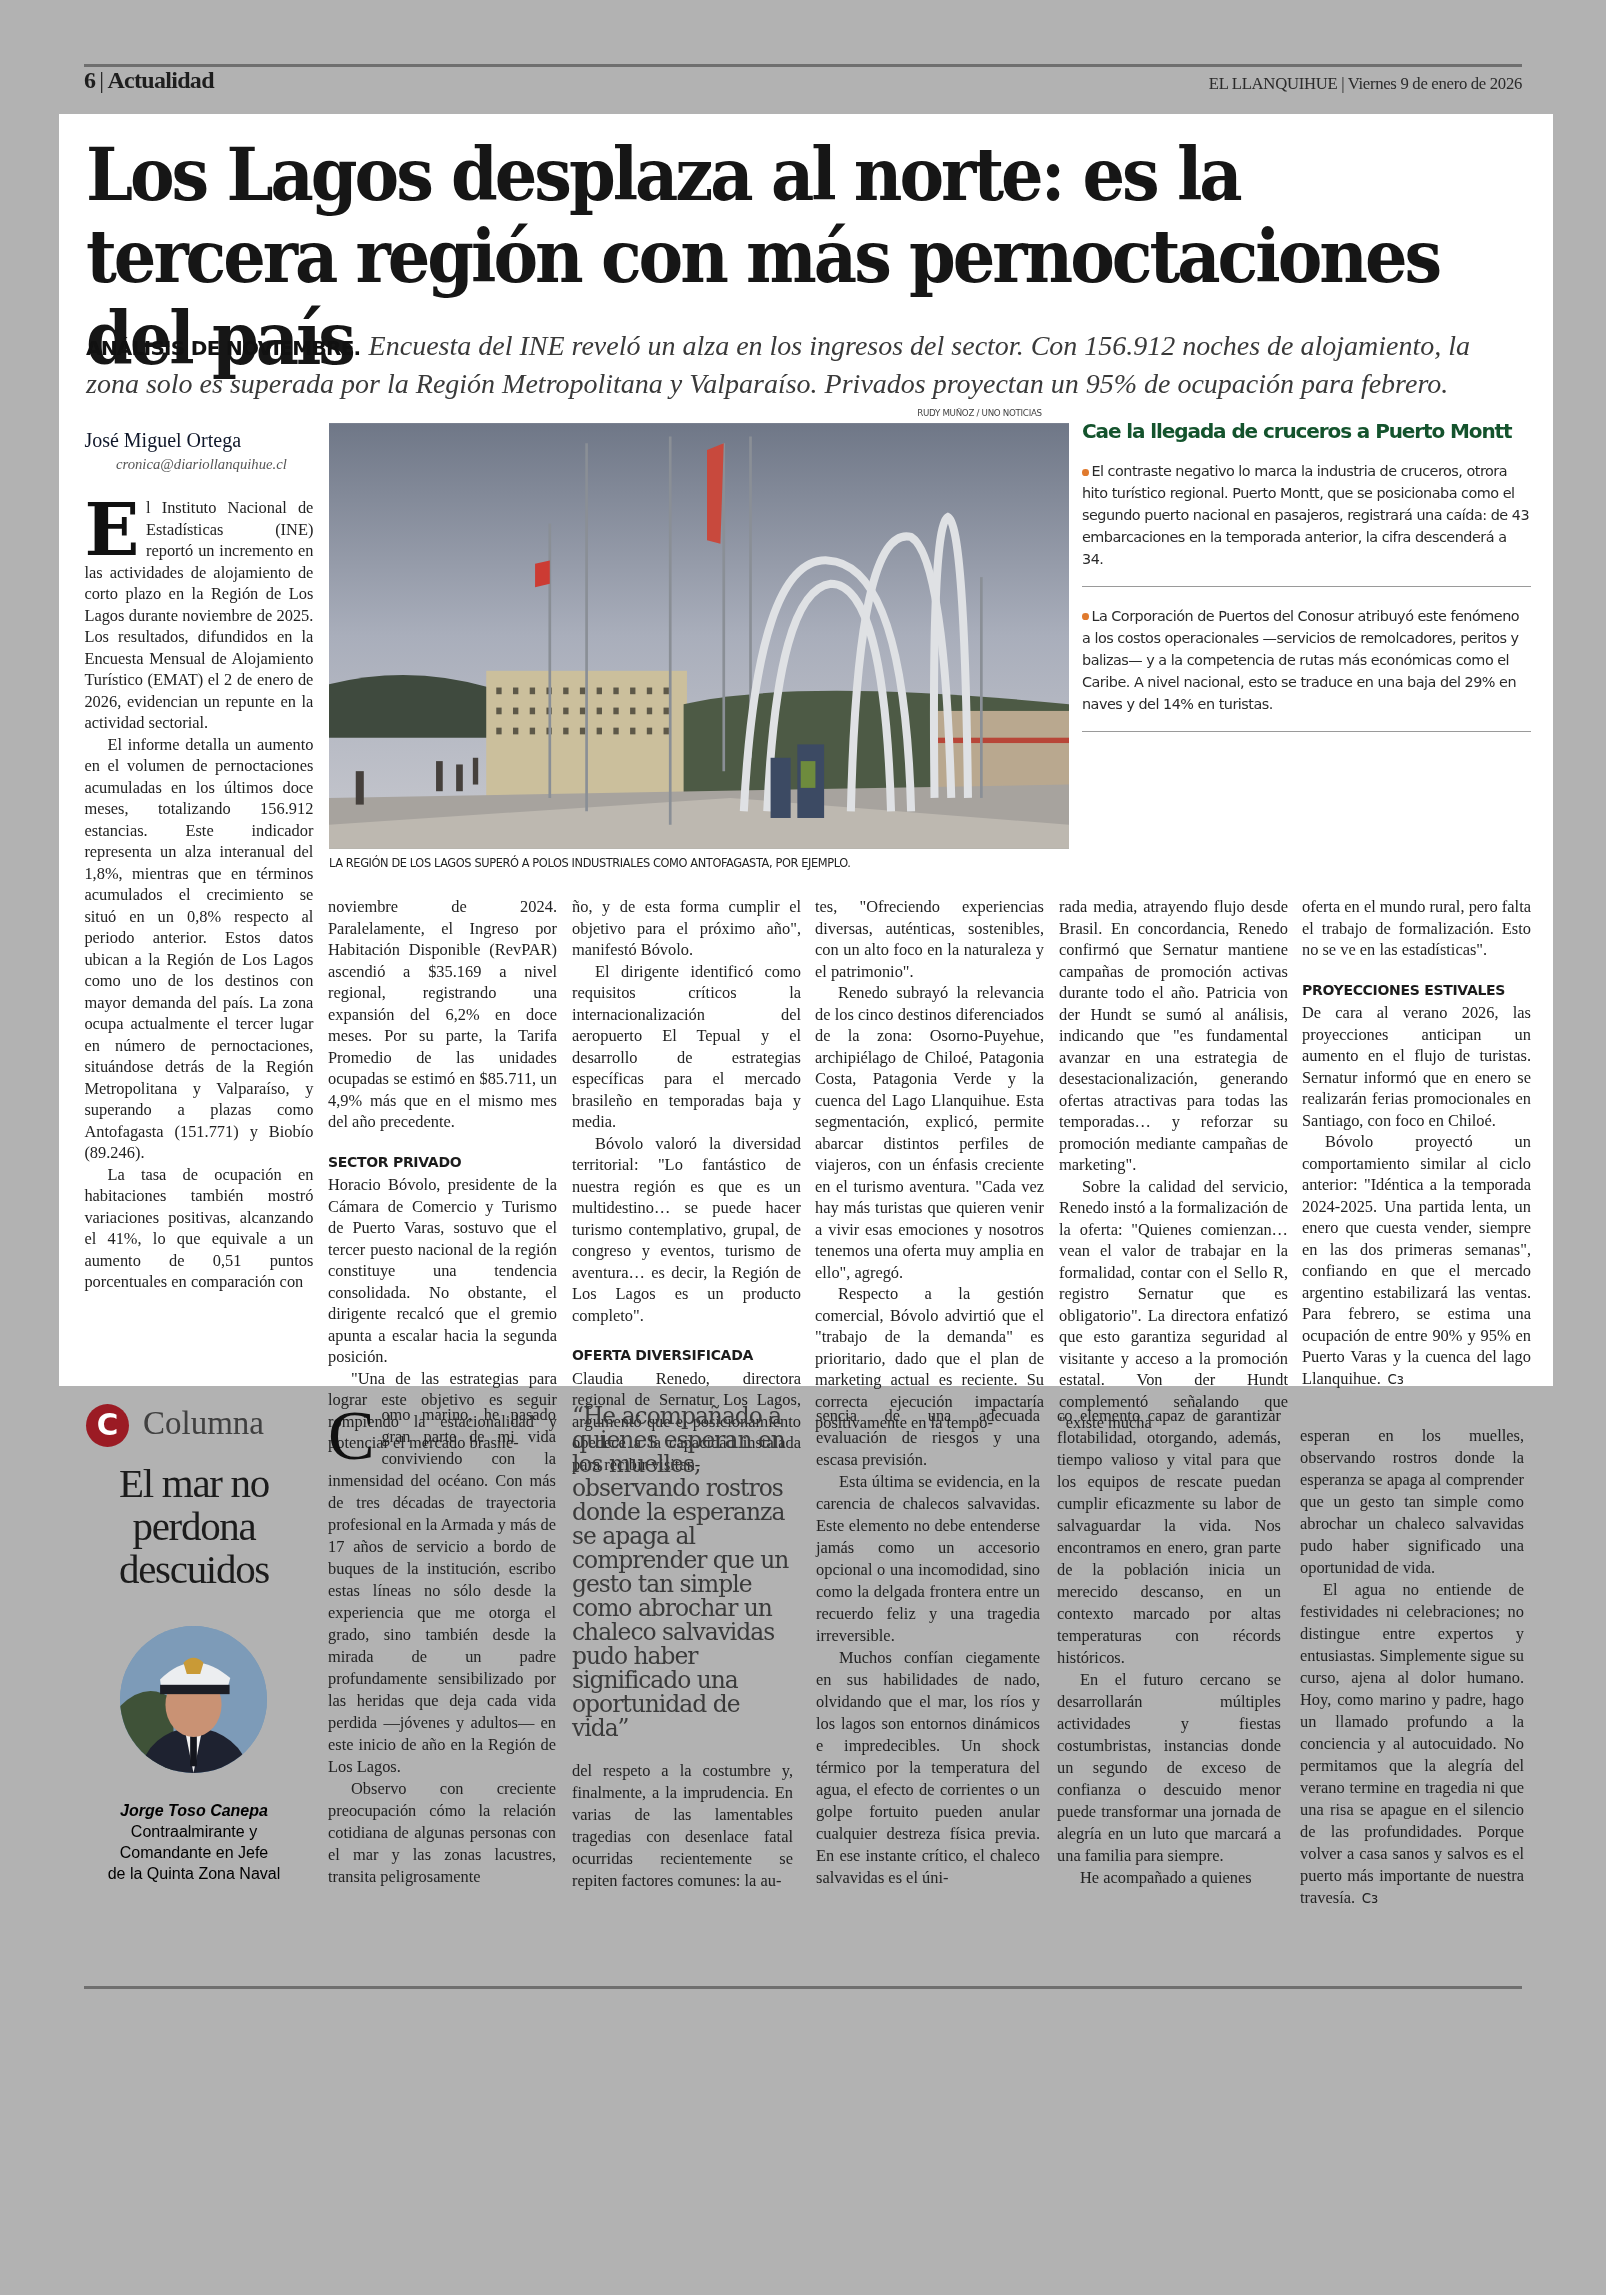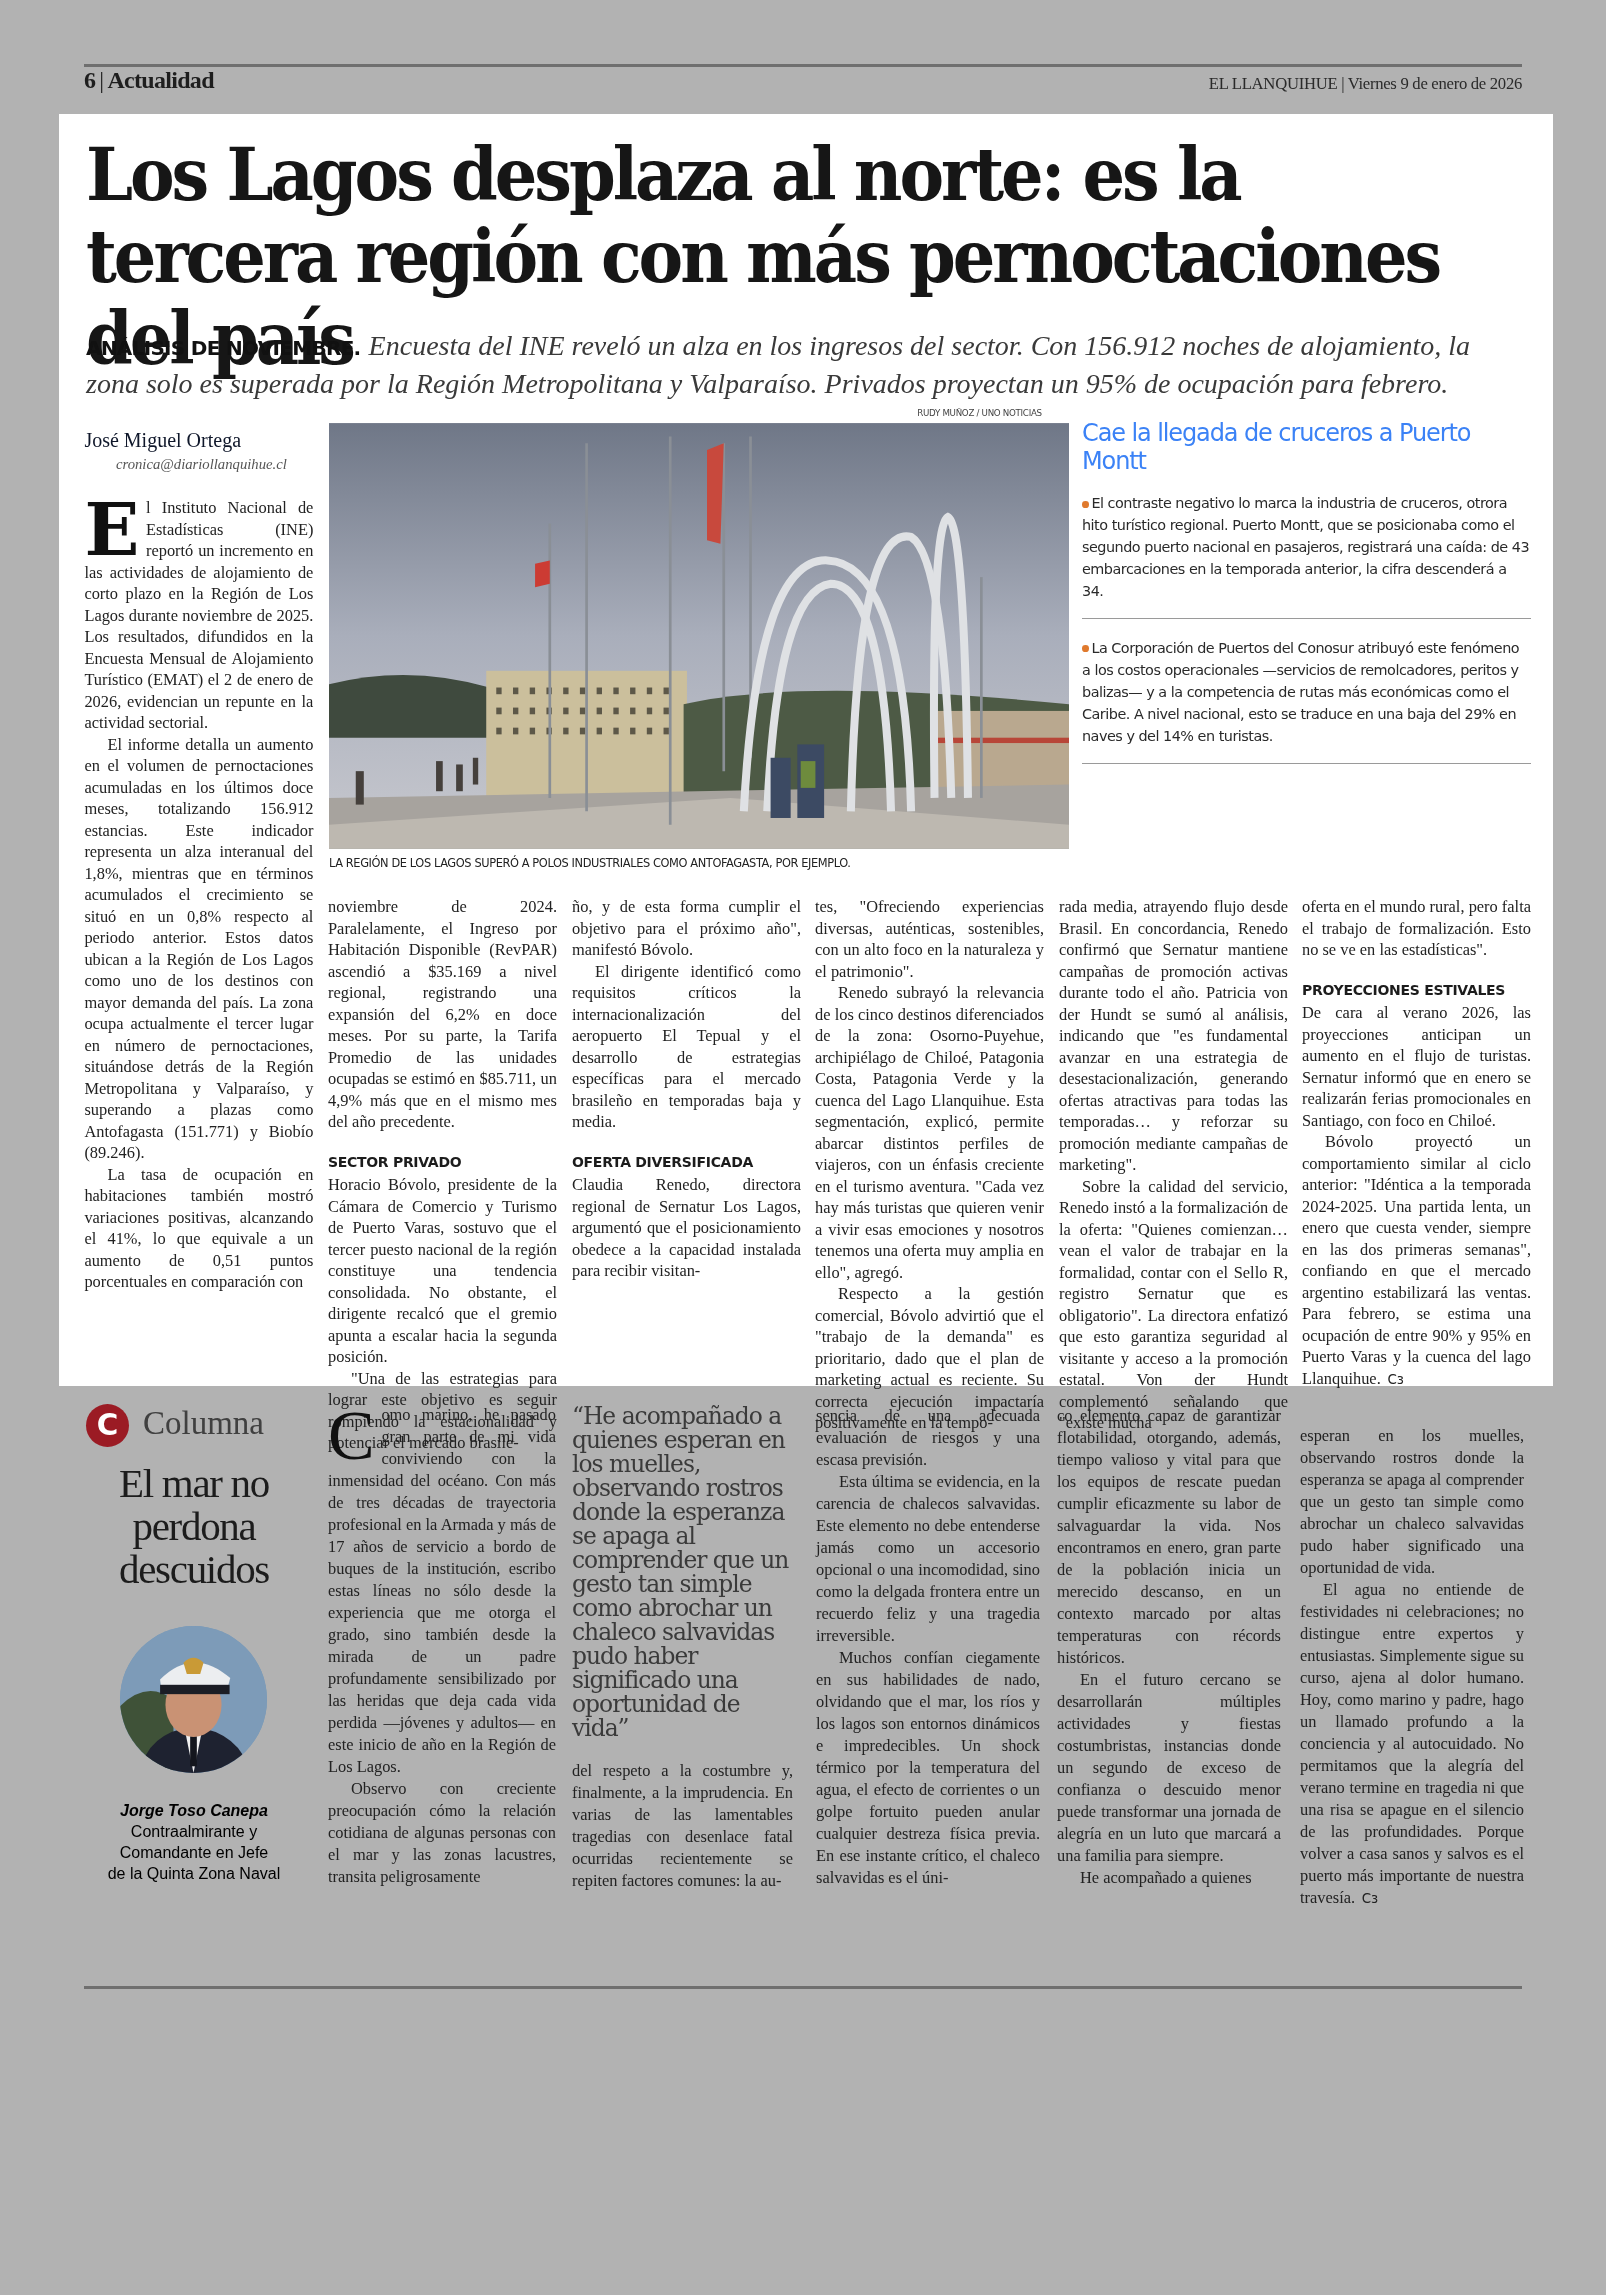--- a/index.html
+++ b/index.html
@@ -24,21 +24,21 @@
   .col p{margin:0;text-indent:23px;}
   .col p.noind{text-indent:0;}
   .col h4{margin:19px 0 1.3px 0;font-family:"DejaVu Sans",sans-serif;font-size:14px;font-weight:bold;color:#1c1c1c;letter-spacing:-0.3px;}
   .dropcap{float:left;font-family:"DejaVu Serif",serif;font-weight:bold;font-size:72px;line-height:60px;margin:2.7px 6.7px 0 0;color:#111;}
   
   .credit{position:absolute;left:830px;top:294px;width:181px;text-align:center;font-family:"DejaVu Sans",sans-serif;font-size:8.7px;color:#444;letter-spacing:-0.3px;}
   .photo{position:absolute;left:270px;top:309px;width:740px;height:426px;overflow:hidden;background:#9da3ad;}
   .caption{position:absolute;left:270px;top:742px;width:740px;font-family:"DejaVu Sans",sans-serif;font-size:11.4px;color:#222;letter-spacing:-0.4px;}
   
   .sidebox{position:absolute;left:1004px;top:305px;width:468px;}
-  .sidebox h3{margin:0 0 17.4px 19px;font-family:"DejaVu Sans",sans-serif;font-weight:normal;font-size:24px;letter-spacing:-1.1px;color:#3b82f6;}
+  .sidebox h3{margin:0 0 17.4px 19px;font-family:"DejaVu Sans",sans-serif;font-weight:bold;font-size:20px;letter-spacing:-1.1px;color:#14532d;}
   .sidebox .item{margin-left:19px;font-family:"DejaVu Sans",sans-serif;font-size:14.4px;line-height:22px;color:#2a2a2a;letter-spacing:-0.5px;padding-bottom:16px;border-bottom:1.3px solid #9a9a9a;margin-bottom:17.4px;}
   .bullet{display:inline-block;width:6.7px;height:6.7px;border-radius:50%;background:#e07a2e;margin-right:2.7px;vertical-align:0.7px;}
   
   .cbadge{position:absolute;left:86px;top:1404px;width:43px;height:43px;border-radius:50%;background:#9b1b24;color:#fff;font-family:"DejaVu Sans",sans-serif;font-weight:bold;font-size:29.4px;line-height:43px;text-align:center;}
   .clabel{position:absolute;left:143px;top:1405px;font-family:"Liberation Serif",serif;font-size:33px;color:#404040;}
   .ctitle{position:absolute;left:87px;top:1462px;width:214px;text-align:center;font-family:"Liberation Serif",serif;font-size:41px;line-height:43px;color:#1c1c1c;letter-spacing:-1.3px;}
   .portrait{position:absolute;left:120px;top:1626px;width:147px;height:147px;border-radius:50%;overflow:hidden;background:#7a9ab6;}
   .author{position:absolute;left:87px;top:1800px;width:214px;text-align:center;font-family:Liberation Sans, sans-serif;font-size:16px;line-height:21px;color:#000000;}
   .author .an{font-weight:bold;font-style:italic;}
   .ccol{position:absolute;font-family:"Liberation Serif",serif;font-size:16.4px;line-height:22px;color:#222;text-align:justify;}
@@ -169,20 +169,21 @@
 
   <div class="col" style="left:269px;top:782px;width:229px;">
     <p class="noind">noviembre de 2024. Paralelamente, el Ingreso por Habitación Disponible (RevPAR) ascendió a $35.169 a nivel regional, registrando una expansión del 6,2% en doce meses. Por su parte, la Tarifa Promedio de las unidades ocupadas se estimó en $85.711, un 4,9% más que en el mismo mes del año precedente.</p>
     <h4>SECTOR PRIVADO</h4>
     <p class="noind">Horacio Bóvolo, presidente de la Cámara de Comercio y Turismo de Puerto Varas, sostuvo que el tercer puesto nacional de la región constituye una tendencia consolidada. No obstante, el dirigente recalcó que el gremio apunta a escalar hacia la segunda posición.</p>
     <p>"Una de las estrategias para lograr este objetivo es seguir rompiendo la estacionalidad y potenciar el mercado brasile-</p>
   </div>
   <div class="col" style="left:513px;top:782px;width:229px;">
     <p class="noind">ño, y de esta forma cumplir el objetivo para el próximo año", manifestó Bóvolo.</p>
     <p>El dirigente identificó como requisitos críticos la internacionalización del aeropuerto El Tepual y el desarrollo de estrategias específicas para el mercado brasileño en temporadas baja y media.</p>
+    <p>Bóvolo valoró la diversidad territorial: "Lo fantástico de nuestra región es que es un multidestino… se puede hacer turismo contemplativo, grupal, de congreso y eventos, turismo de aventura… es decir, la Región de Los Lagos es un producto completo".</p>
     <h4>OFERTA DIVERSIFICADA</h4>
     <p class="noind">Claudia Renedo, directora regional de Sernatur Los Lagos, argumentó que el posicionamiento obedece a la capacidad instalada para recibir visitan-</p>
   </div>
   <div class="col" style="left:756px;top:782px;width:229px;">
     <p class="noind">tes, "Ofreciendo experiencias diversas, auténticas, sostenibles, con un alto foco en la naturaleza y el patrimonio".</p>
     <p>Renedo subrayó la relevancia de los cinco destinos diferenciados de la zona: Osorno-Puyehue, archipiélago de Chiloé, Patagonia Costa, Patagonia Verde y la cuenca del Lago Llanquihue. Esta segmentación, explicó, permite abarcar distintos perfiles de viajeros, con un énfasis creciente en el turismo aventura. "Cada vez hay más turistas que quieren venir a vivir esas emociones y nosotros tenemos una oferta muy amplia en ello", agregó.</p>
     <p>Respecto a la gestión comercial, Bóvolo advirtió que el "trabajo de la demanda" es prioritario, dado que el plan de marketing actual es reciente. Su correcta ejecución impactaría positivamente en la tempo-</p>
   </div>
   <div class="col" style="left:1000px;top:782px;width:229px;">
     <p class="noind">rada media, atrayendo flujo desde Brasil. En concordancia, Renedo confirmó que Sernatur mantiene campañas de promoción activas durante todo el año. Patricia von der Hundt se sumó al análisis, indicando que "es fundamental avanzar en una estrategia de desestacionalización, generando ofertas atractivas para todas las temporadas… y reforzar su promoción mediante campañas de marketing".</p>

